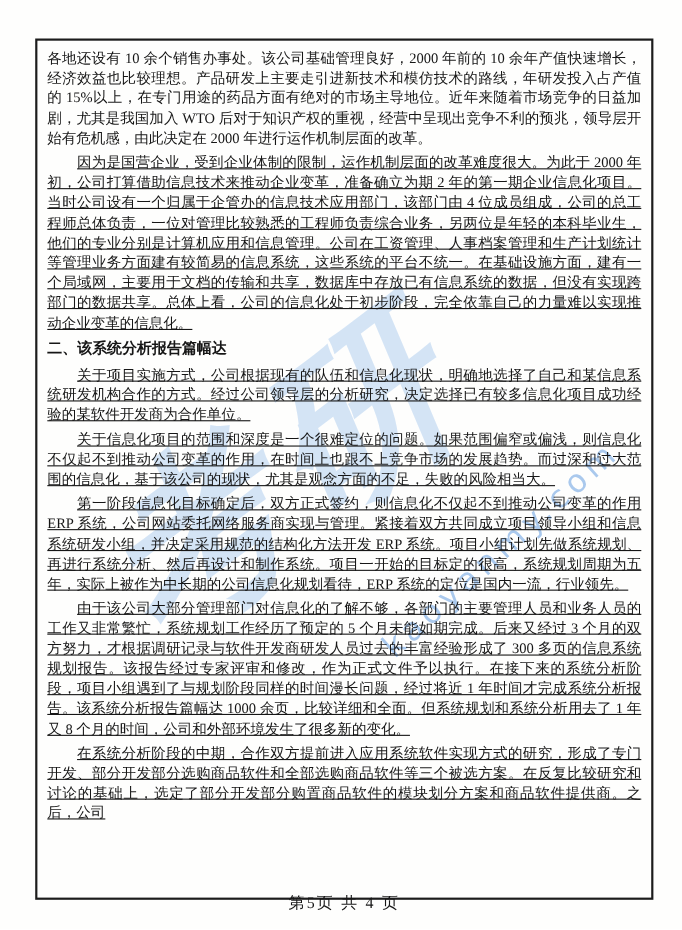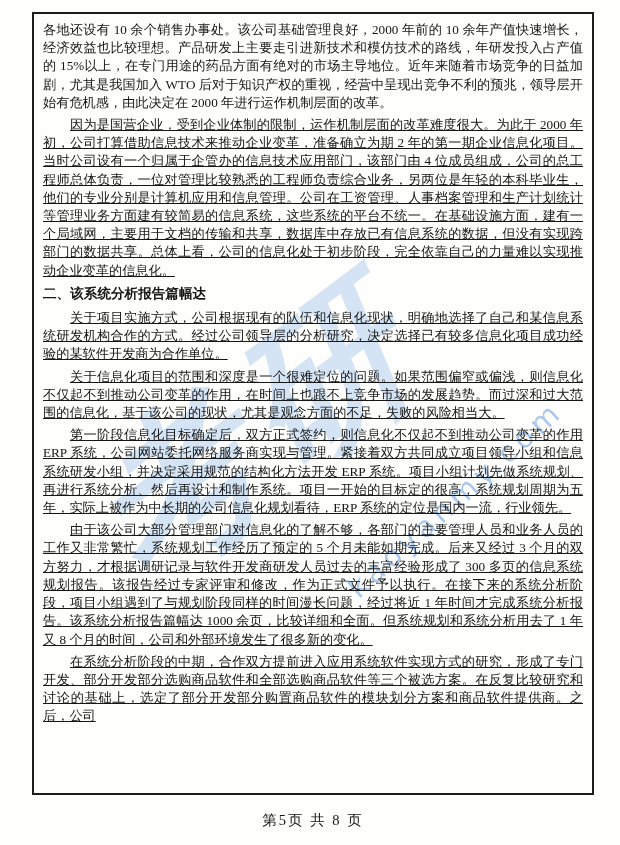--- a/index.html
+++ b/index.html
@@ -53,21 +53,21 @@
     white-space: nowrap;
     color: #8fb8e8;
     opacity: 0.75;
     transform: rotate(-42deg);
     transform-origin: left center;
   }
   
   .frame {
     position: absolute;
     left: 32px;
-    top: 12px;
+    top: 35px;
     width: 562px;
     height: 783px;
     border: 2px solid #1c1c1c;
     box-sizing: border-box;
     padding: 7px 9px 4px 9px;
     overflow: hidden;
     z-index: 2;
     background: transparent;
   }
   .content {
@@ -118,16 +118,16 @@
         <div class="heading">二、该系统分析报告篇幅达</div>
         <div class="para indent">关于项目实施方式，公司根据现有的队伍和信息化现状，明确地选择了自己和某信息系统研发机构合作的方式。经过公司领导层的分析研究，决定选择已有较多信息化项目成功经验的某软件开发商为合作单位。</div>
         <div class="para indent">关于信息化项目的范围和深度是一个很难定位的问题。如果范围偏窄或偏浅，则信息化不仅起不到推动公司变革的作用，在时间上也跟不上竞争市场的发展趋势。而过深和过大范围的信息化，基于该公司的现状，尤其是观念方面的不足，失败的风险相当大。</div>
         <div class="para indent">第一阶段信息化目标确定后，双方正式签约，则信息化不仅起不到推动公司变革的作用 ERP 系统，公司网站委托网络服务商实现与管理。紧接着双方共同成立项目领导小组和信息系统研发小组，并决定采用规范的结构化方法开发 ERP 系统。项目小组计划先做系统规划、再进行系统分析、然后再设计和制作系统。项目一开始的目标定的很高，系统规划周期为五年，实际上被作为中长期的公司信息化规划看待，ERP 系统的定位是国内一流，行业领先。</div>
         <div class="para indent">由于该公司大部分管理部门对信息化的了解不够，各部门的主要管理人员和业务人员的工作又非常繁忙，系统规划工作经历了预定的 5 个月未能如期完成。后来又经过 3 个月的双方努力，才根据调研记录与软件开发商研发人员过去的丰富经验形成了 300 多页的信息系统规划报告。该报告经过专家评审和修改，作为正式文件予以执行。在接下来的系统分析阶段，项目小组遇到了与规划阶段同样的时间漫长问题，经过将近 1 年时间才完成系统分析报告。该系统分析报告篇幅达 1000 余页，比较详细和全面。但系统规划和系统分析用去了 1 年又 8 个月的时间，公司和外部环境发生了很多新的变化。</div>
         <div class="para indent">在系统分析阶段的中期，合作双方提前进入应用系统软件实现方式的研究，形成了专门开发、部分开发部分选购商品软件和全部选购商品软件等三个被选方案。在反复比较研究和讨论的基础上，选定了部分开发部分购置商品软件的模块划分方案和商品软件提供商。之后，公司</div>
       </div>
   </div>
 
   <div class="footer">
-    <span>第5页  共 8 页</span>
+    <span>第5页  共 4 页</span>
   </div>
 
 </div>
 
 </body></html>

